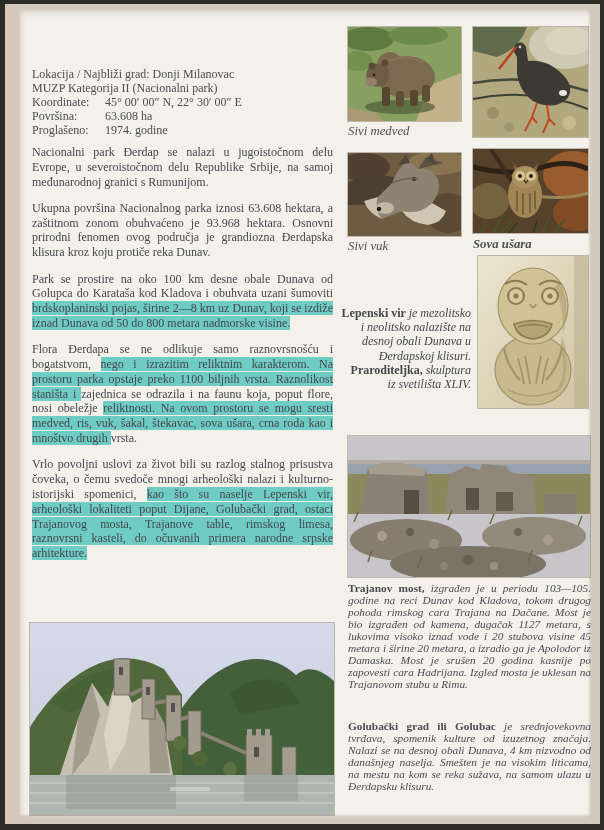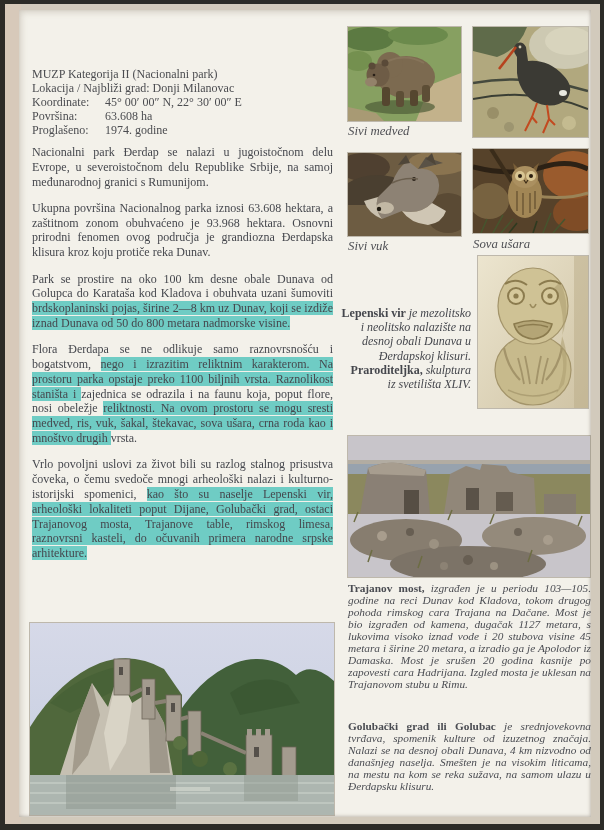--- a/index.html
+++ b/index.html
@@ -32,42 +32,42 @@
   .caption{font-size:12.8px;font-style:italic;color:#4e4f54;}
   .photo{box-shadow:0 0 0 1px rgba(110,100,80,.4);overflow:hidden;background:#ccc;}
   .photo svg{display:block;width:100%;height:100%;}
   #bear{left:329px;top:17px;width:113px;height:94px;}
   #bear-cap{left:329px;top:114px;}
   #stork{left:454px;top:17px;width:115px;height:110px;}
   #stork-cap{left:454px;top:142px;margin-top:40px;}
   #wolf{left:329px;top:143px;width:113px;height:83px;}
   #wolf-cap{left:329px;top:229px;}
   #owl{left:454px;top:139px;width:115px;height:84px;}
-  #owl-cap{left:454px;top:227px;}
+  #owl-cap{left:454px;top:227px;font-weight:bold;}
   #lepenski-text{left:322px;top:296px;width:130px;text-align:right;
                  font-size:12px;line-height:14.2px;color:#45474d;font-family:Liberation Serif, serif;}
   #sculpture{left:459px;top:246px;width:110px;height:152px;}
   #ruins{left:329px;top:426px;width:242px;height:141px;}
   #trajanov-text{left:329px;top:572px;width:243px;font-size:11.3px;line-height:12px;
                  text-align:justify;color:#4a4c52;}
   #golubac-text{left:329px;top:710px;width:243px;font-size:11.3px;line-height:12px;
                 text-align:justify;color:#4a4c52;}
   #fortress{left:11px;top:613px;width:304px;height:192px;}
 </style>
 </head>
 <body>
 
 <div id="stage">
   <div id="scan-edge"></div>
   <div id="page">
 
 
     <div class="abs" id="meta">
+      <div class="meta-line">Lokacija / Najbliži grad: Donji Milanovac</div>
       <div class="meta-line">MUZP Kategorija II (Nacionalni park)</div>
-      <div class="meta-line">Lokacija / Najbliži grad: Donji Milanovac</div>
       <div class="meta-row">
         <span>Koordinate:</span>
         <span>45° 00′ 00″ N, 22° 30′ 00″ E</span>
       </div>
       <div class="meta-row">
         <span>Površina:</span>
         <span>63.608 ha</span>
       </div>
       <div class="meta-row">
         <span>Proglašeno:</span>

